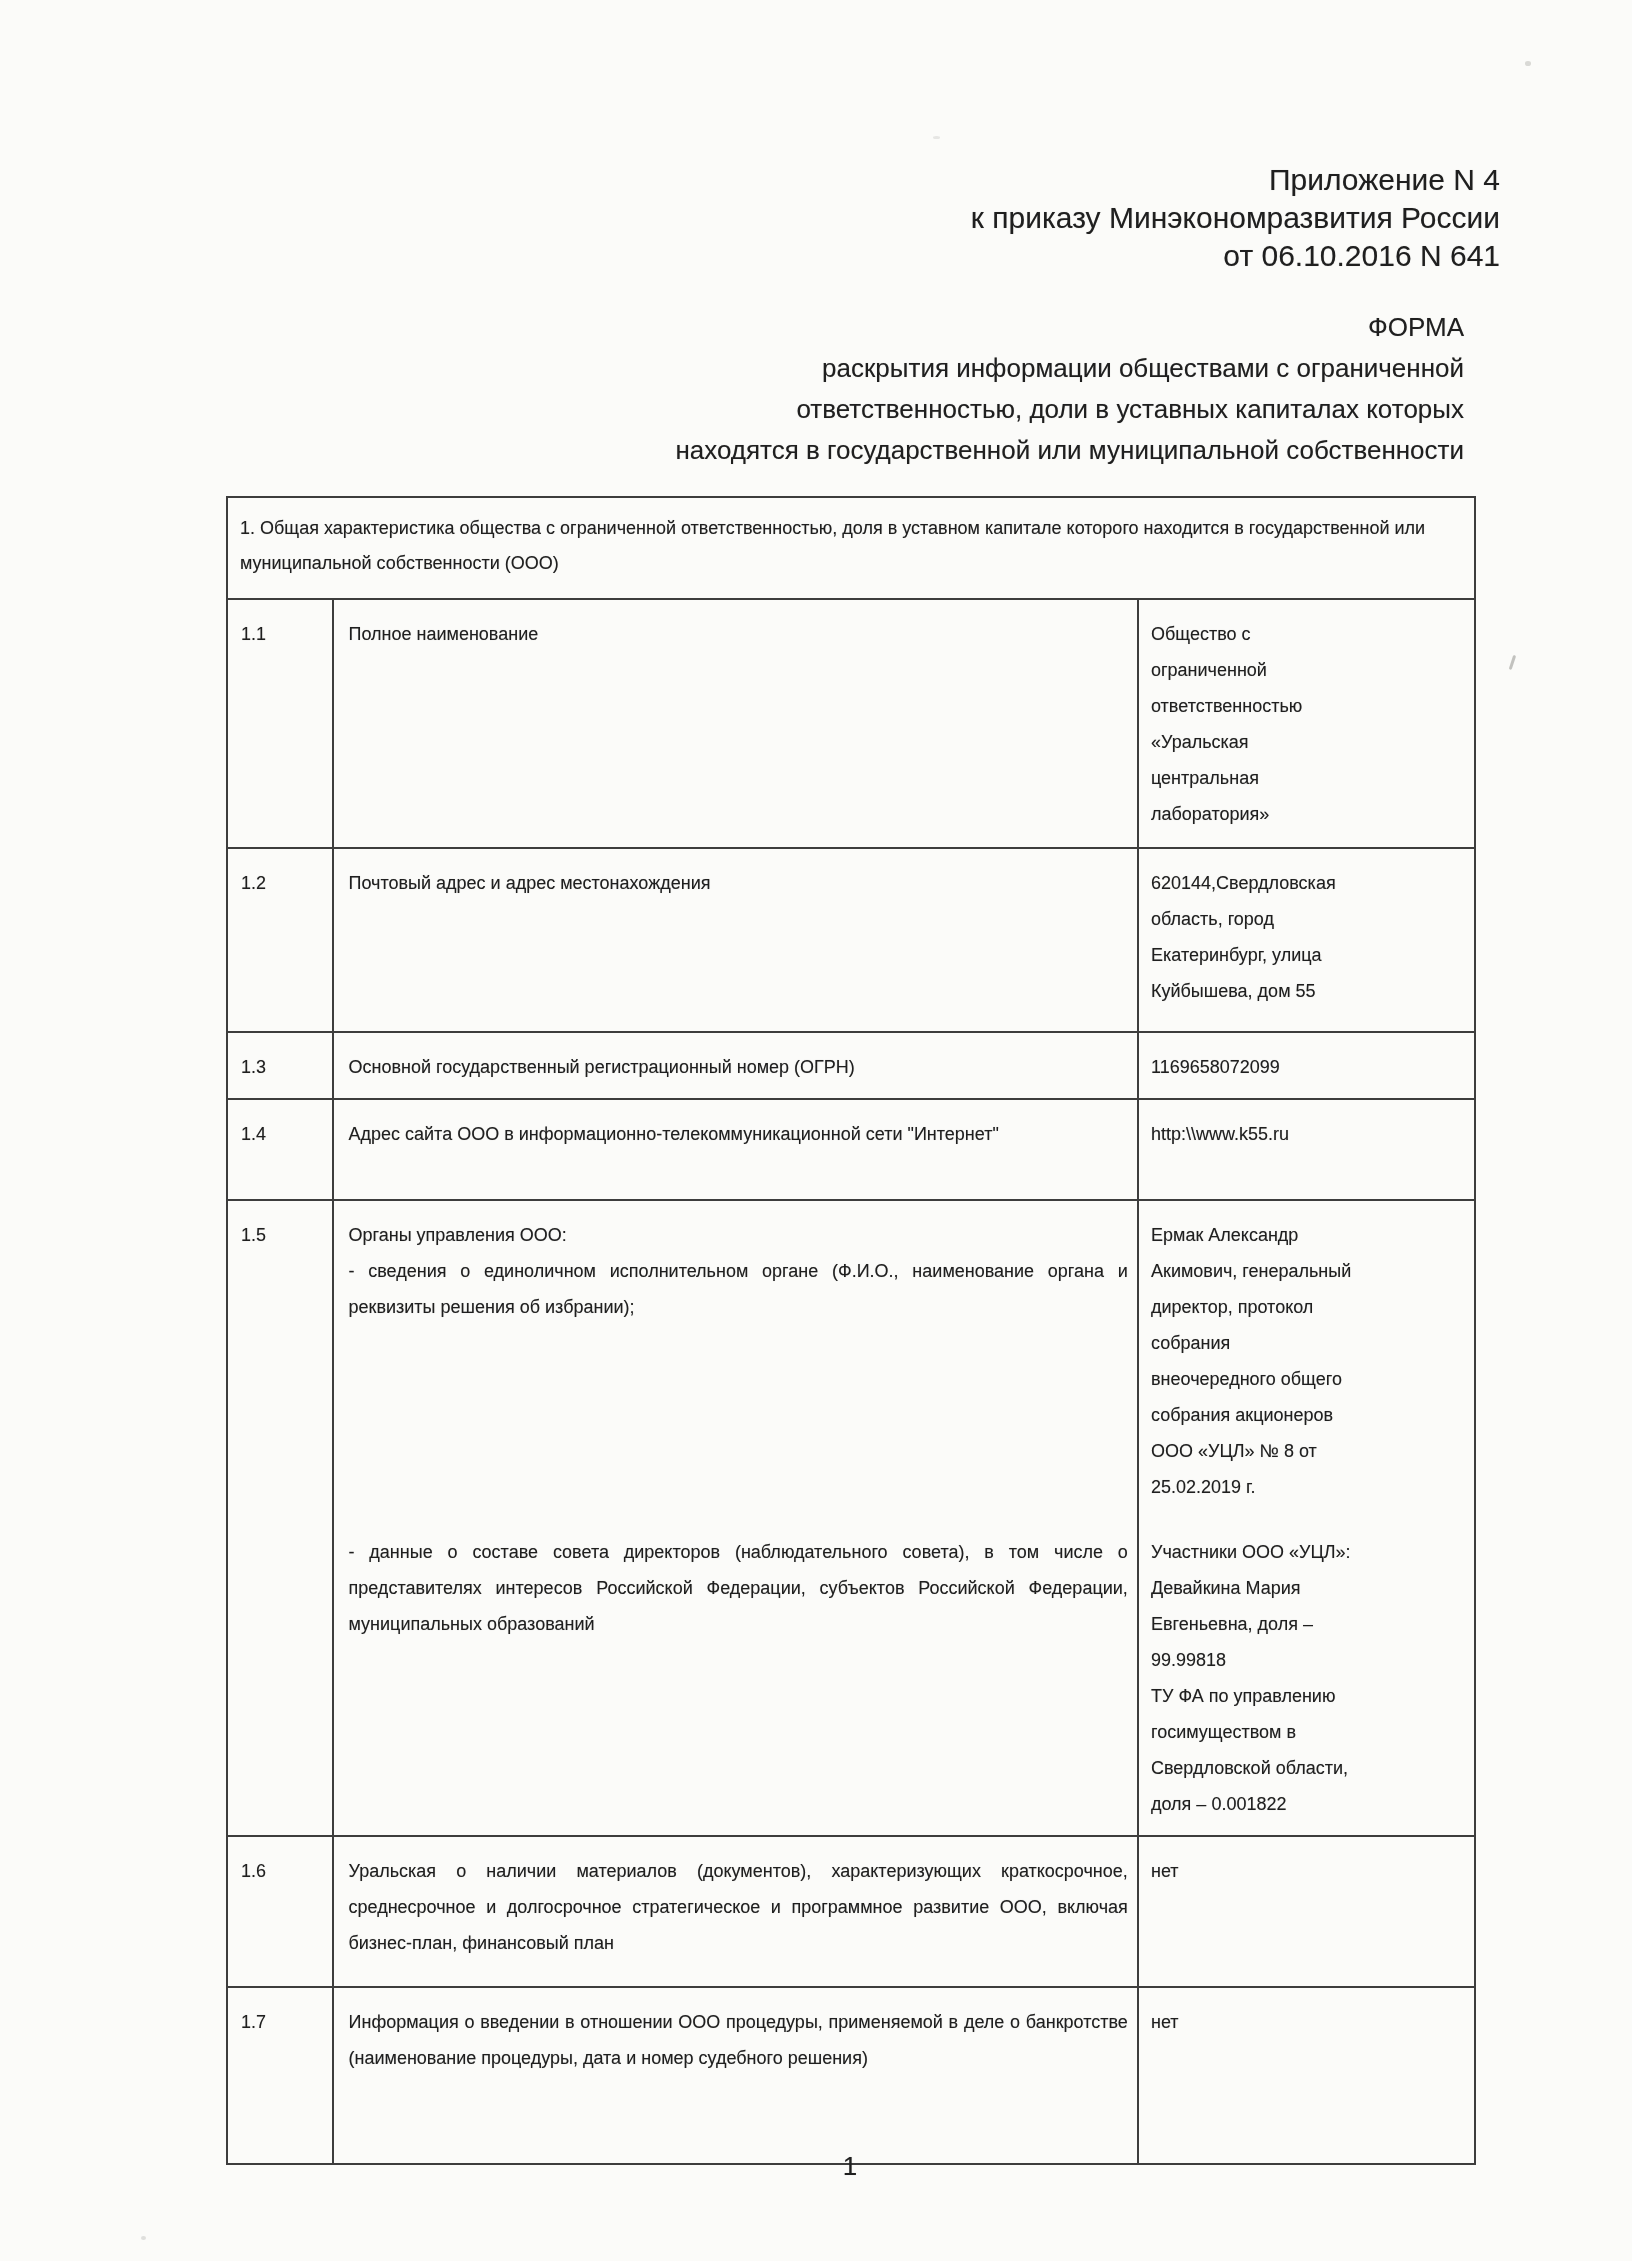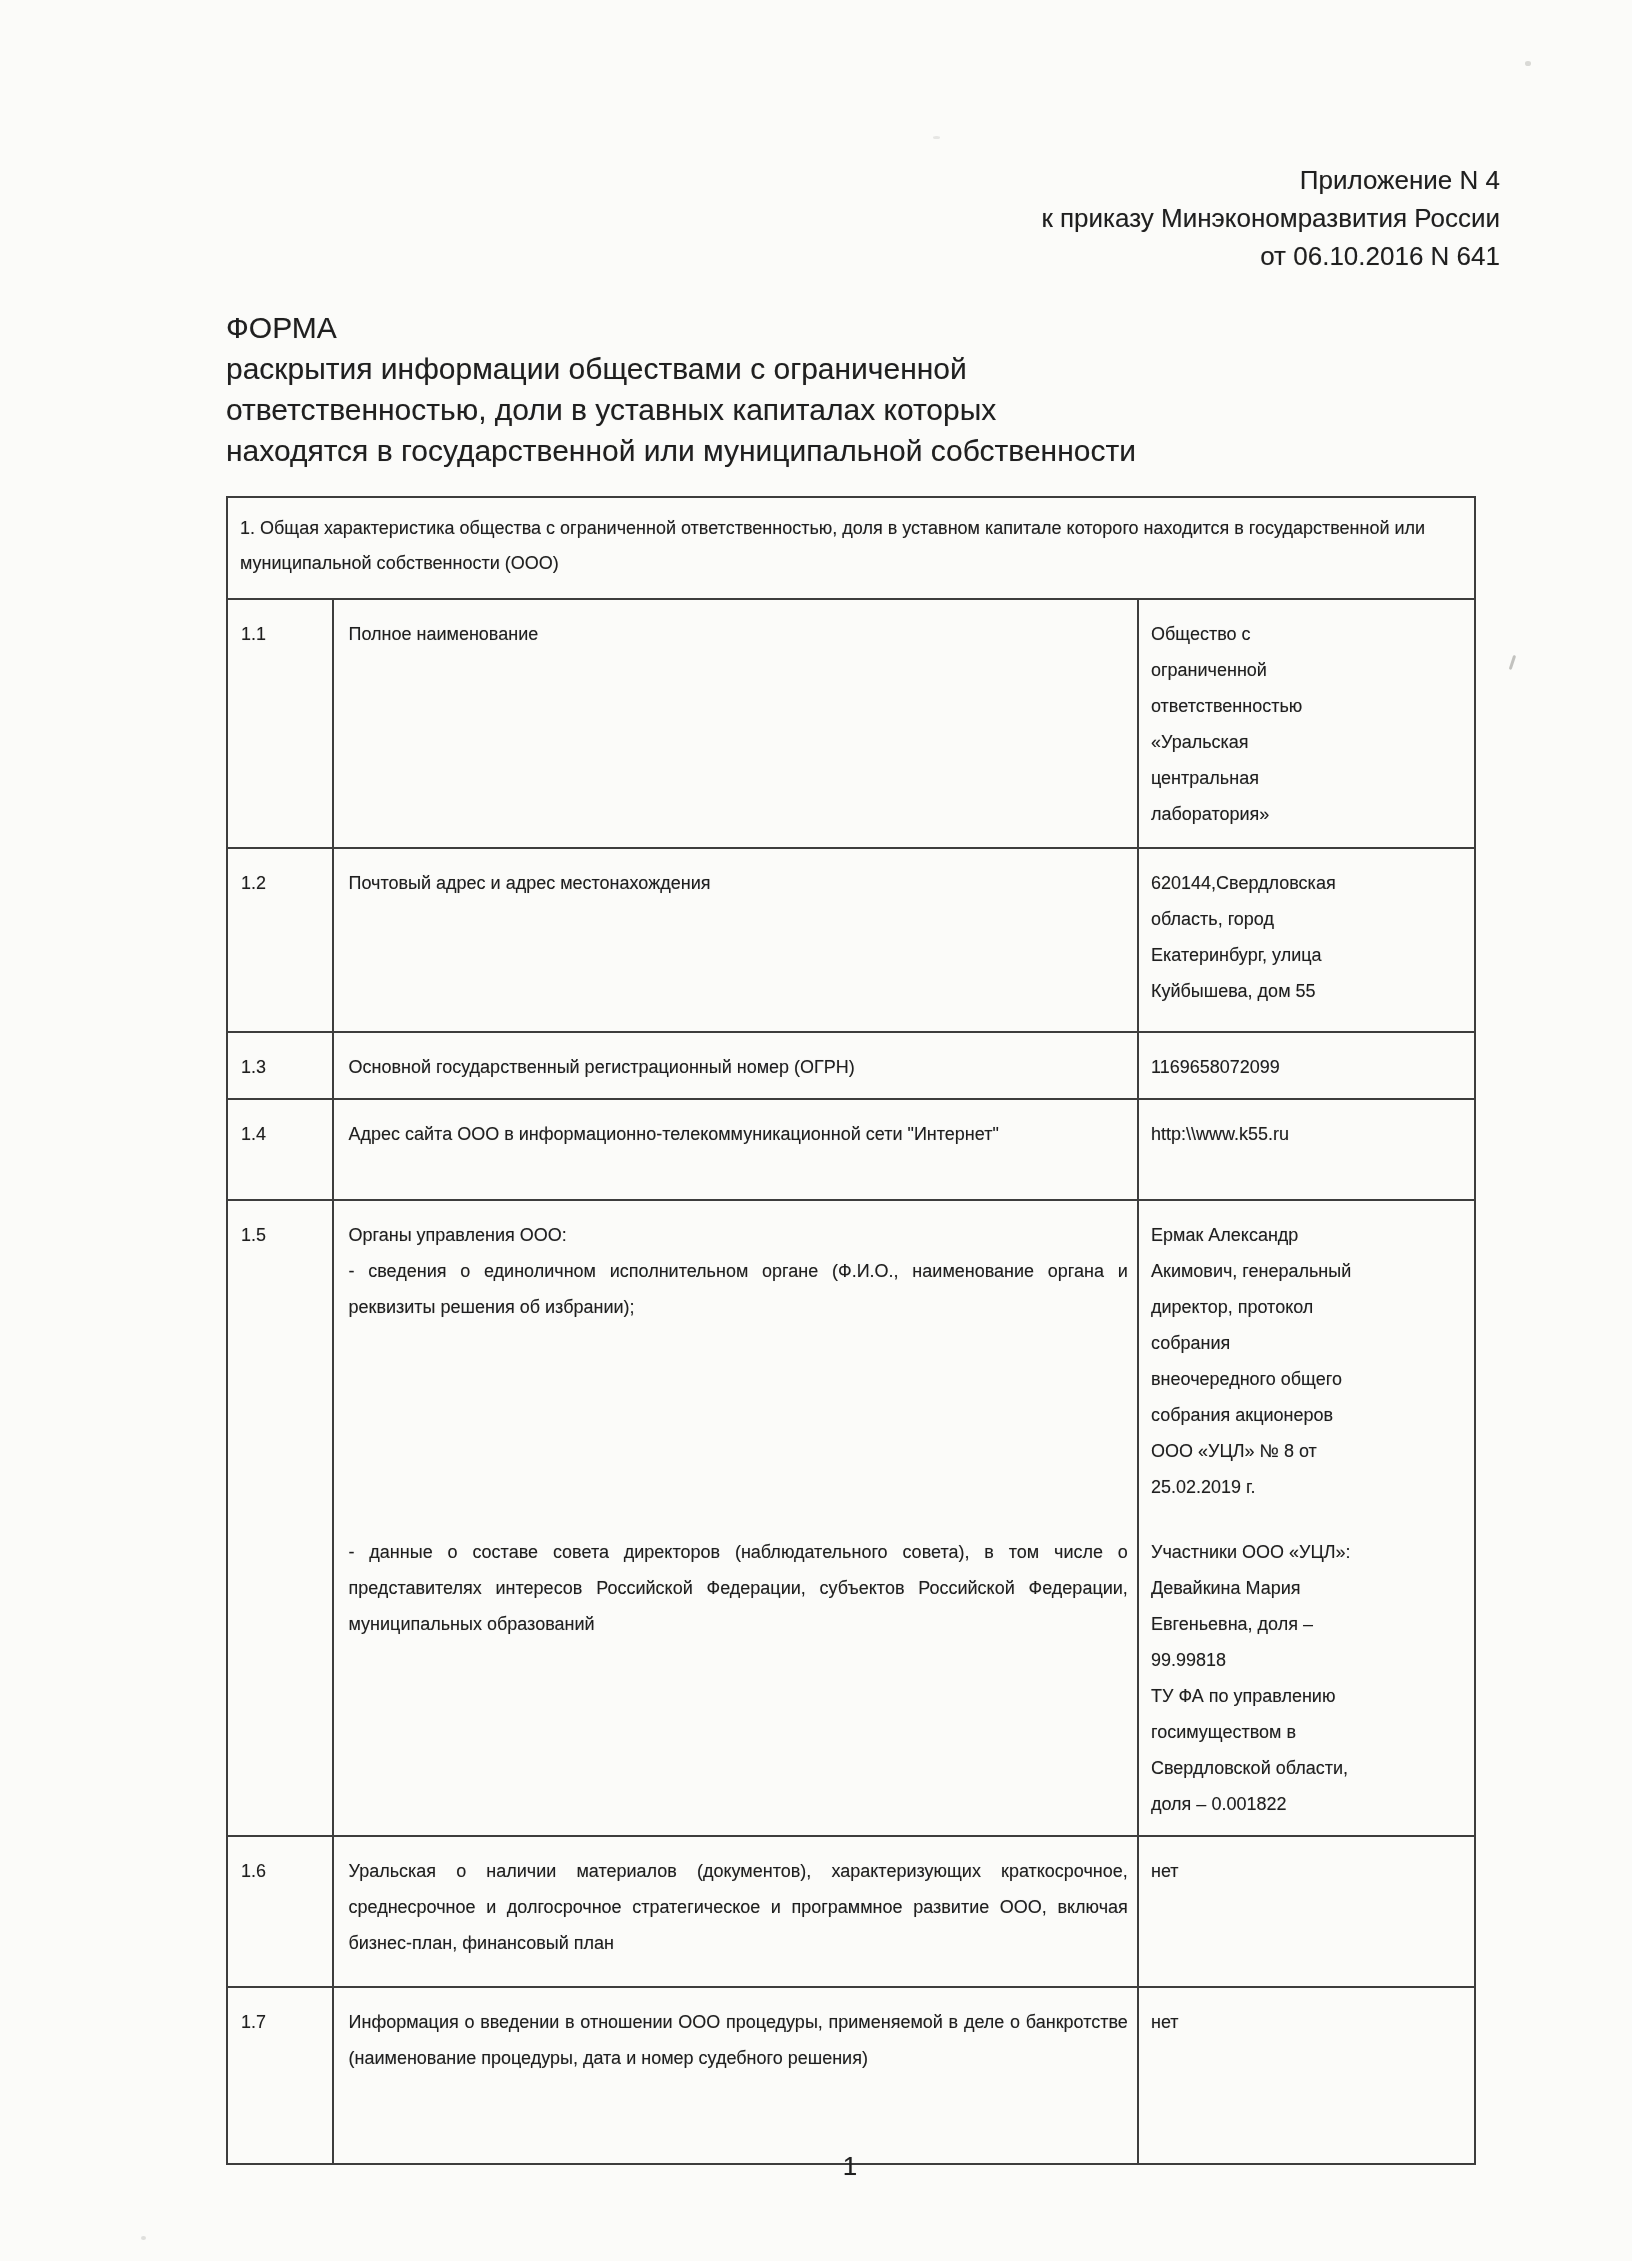--- a/index.html
+++ b/index.html
@@ -12,30 +12,30 @@
     font-family:"Liberation Sans", sans-serif;
     color:#1f1f1f;
     overflow:hidden;
     text-shadow:0 0 0.7px rgba(40,40,40,.38);
   }
   .doc-header {
     position:absolute;
     top:161px;
     right:132px;
     text-align:right;
-    font-size:26px;
+    font-size:30px;
     line-height:38px;
   }
   .doc-title {
     position:absolute;
     top:307px;
-    left:226px;
+    left:216px;
     width:1248px;
-    text-align:left;
-    font-size:30px;
+    text-align:right;
+    font-size:26px;
     line-height:41px;
   }
   table.form-table {
     position:absolute;
     top:496px;
     left:226px;
     width:1248px;
     border-collapse:collapse;
     table-layout:fixed;
     font-size:18px;

